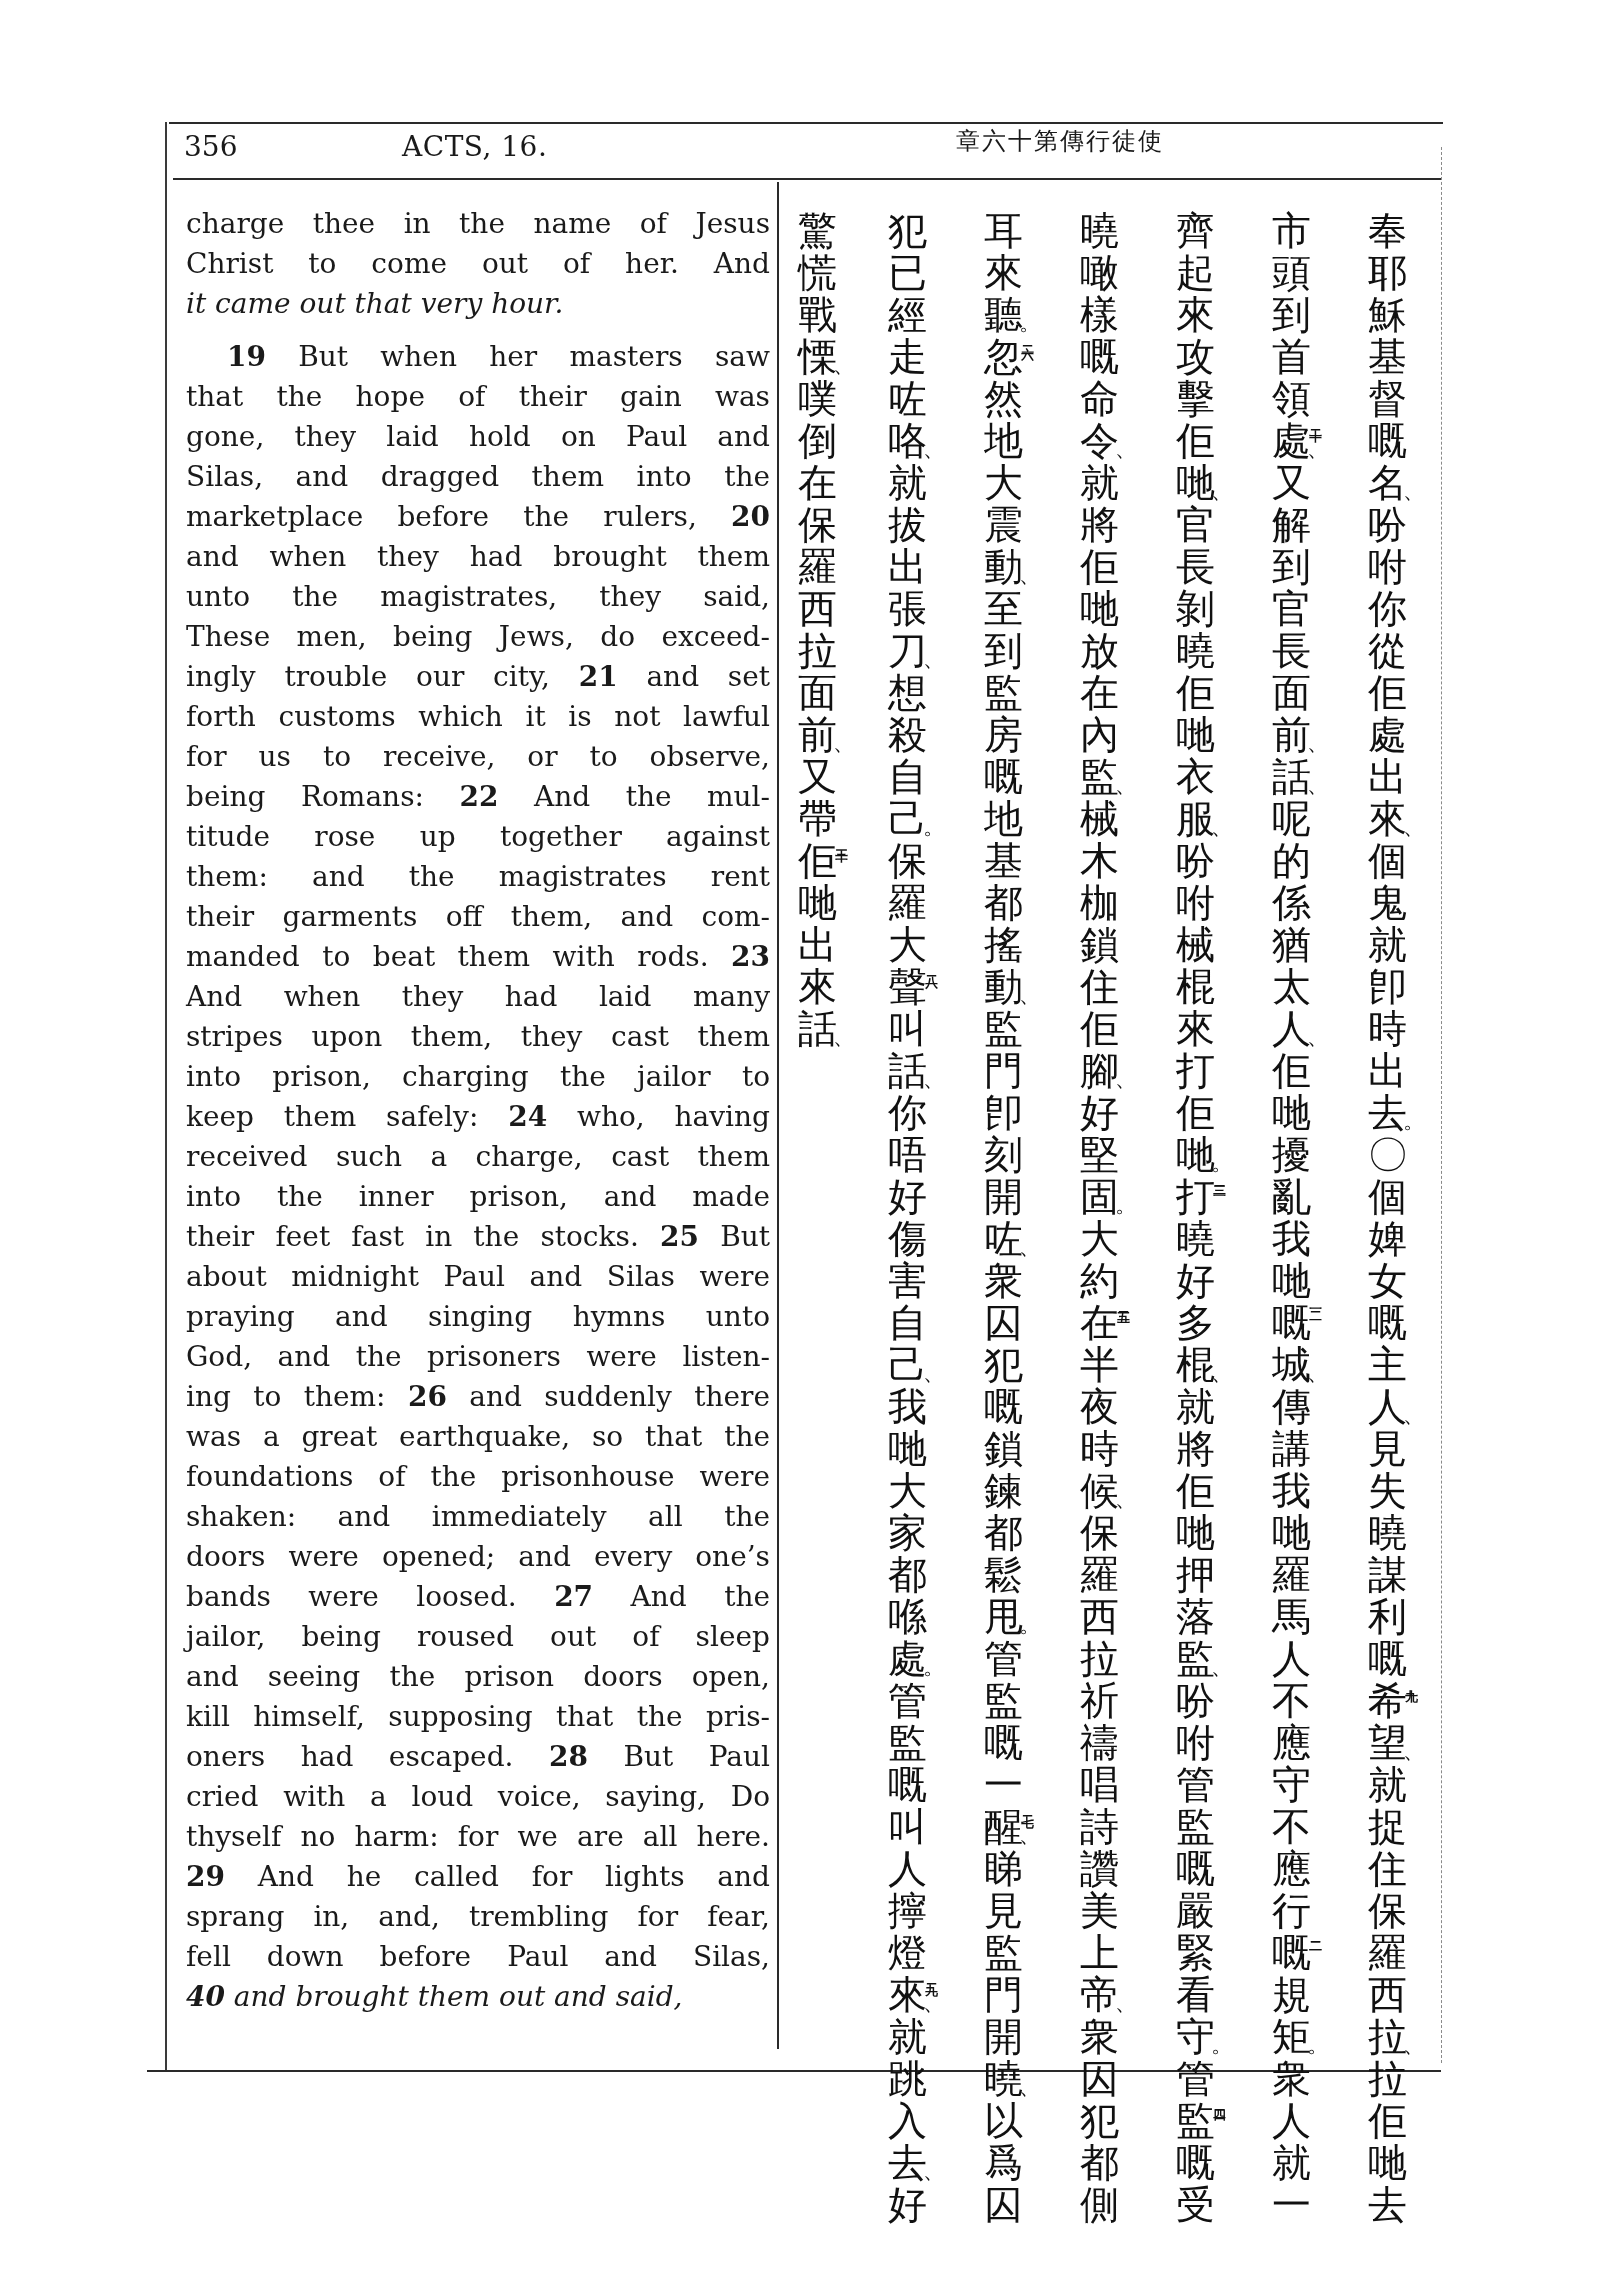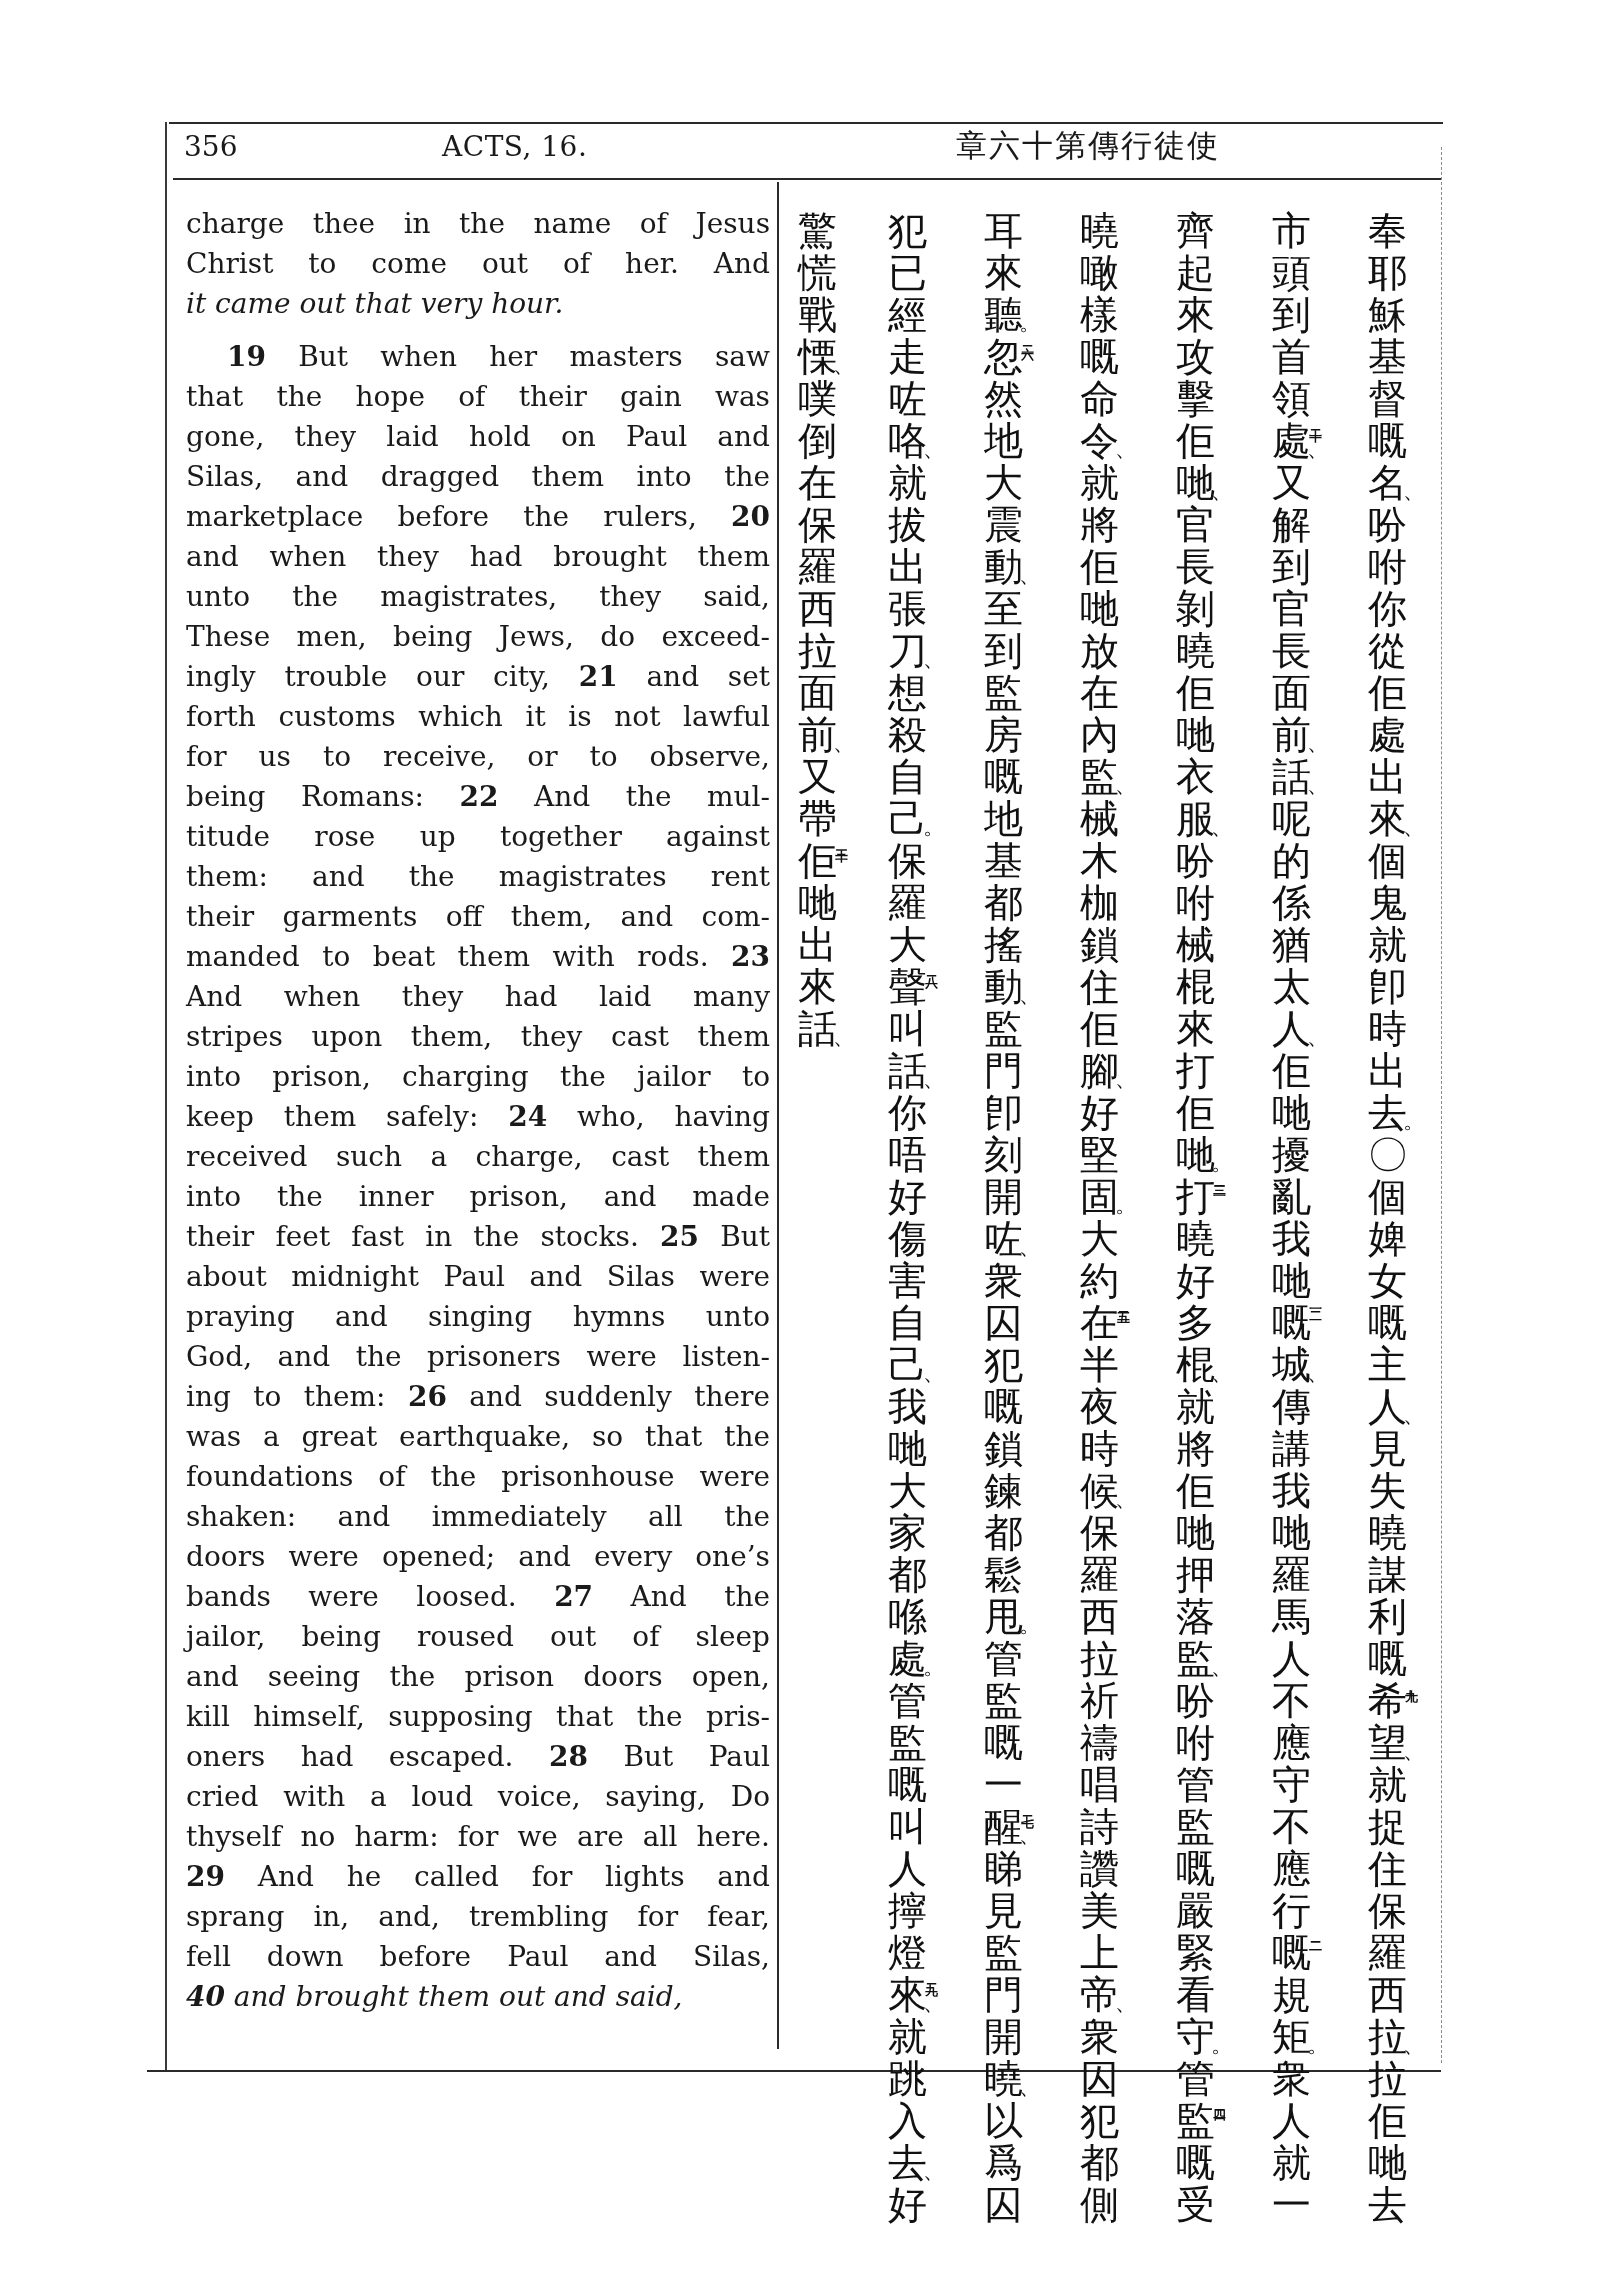--- a/index.html
+++ b/index.html
@@ -5,22 +5,22 @@
   html, body { margin: 0; padding: 0; background: #ffffff; }
   body { width: 1620px; height: 2293px; position: relative; overflow: hidden; font-family: "DejaVu Serif", serif; color: #1a1a1a; }
   .frame-top { position: absolute; left: 169px; top: 122px; width: 1274px; height: 0; border-top: 2px solid #2a2a2a; }
   .frame-left { position: absolute; left: 165px; top: 122px; width: 0; height: 1950px; border-left: 2px solid #3a3a3a; }
   .frame-right { position: absolute; left: 1441px; top: 147px; width: 0; height: 1916px; border-left: 1.5px dashed #8a8a8a; }
   .header-rule { position: absolute; left: 173px; top: 178px; width: 1268px; height: 0; border-top: 2.5px solid #2a2a2a; }
   .bottom-rule { position: absolute; left: 147px; top: 2070px; width: 1294px; height: 0; border-top: 2.5px solid #2a2a2a; }
   .col-divider { position: absolute; left: 777px; top: 182px; width: 0; height: 1867px; border-left: 2px solid #2a2a2a; }
 
   .page-number { position: absolute; left: 184px; top: 130px; font-size: 28px; font-family: "DejaVu Serif", serif; }
-  .running-head-en { position: absolute; left: 402px; top: 130px; font-size: 28px; font-family: "DejaVu Serif", serif; letter-spacing: 0.5px; margin-left: 40px; }
-  .running-head-zh { position: absolute; left: 956px; top: 125px; font-size: 31px; letter-spacing: 2px; font-family: "DejaVu Serif", serif; }
+  .running-head-en { position: absolute; left: 402px; top: 130px; font-size: 28px; font-family: "DejaVu Serif", serif; letter-spacing: 0.5px; }
+  .running-head-zh { position: absolute; left: 956px; top: 125px; font-size: 24px; letter-spacing: 2px; font-family: "DejaVu Serif", serif; }
 
   .english-col { position: absolute; left: 186px; top: 204px; width: 584px; font-family: "DejaVu Serif", serif; font-size: 28px; line-height: 40px; }
   .en-line { display: block; text-align: justify; text-align-last: justify; white-space: nowrap; height: 40px; overflow: visible; }
   .en-line.last { text-align-last: left; font-style: italic; }
   .en-line.indent { padding-left: 41px; margin-top: 13px; }
   .en-line .v { font-weight: bold; }
 
   .zh-col { position: absolute; top: 210px; width: 55px; font-family: "DejaVu Serif", serif; font-size: 39px; line-height: 42px; color: #111; }
   .zh-char { display: block; height: 42px; text-align: center; position: relative; }
   .zh-col .mark { position: absolute; left: 43px; font-size: 21.6px; top: 7.8px; }

